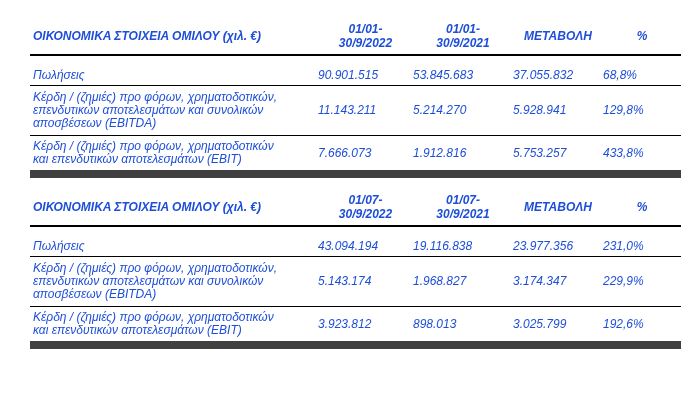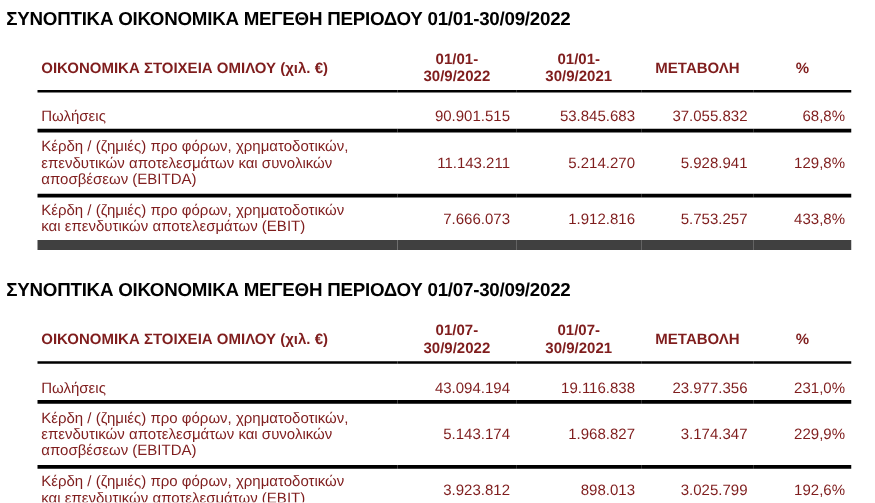--- a/index.html
+++ b/index.html
@@ -27,21 +27,22 @@
   }
   .section + .section .section-title {
     margin-top: 24px;
   }
   table.fin {
     border-collapse: collapse;
     table-layout: fixed;
     width: 651px;
     margin: 13px 0 0 25px;
     font-size: 12px;
-    color: #7f1d1d;
+    color: #1d4ed8;
+    font-style: italic;
   }
   col.c-label  { width: 288px; }
   col.c-cur    { width: 95px; }
   col.c-prior  { width: 100px; }
   col.c-change { width: 90px; }
   col.c-pct    { width: 78px; }
 
   thead th {
     font-weight: bold;
     font-size: 12px;
@@ -53,30 +54,29 @@
   thead th.label-col {
     text-align: left;
     padding-left: 3px;
   }
   thead th.num-col {
     white-space: pre-line;
   }
   tbody td {
     line-height: 13px;
     vertical-align: middle;
-    border-bottom: 3px solid #000000;
+    border-bottom: 1px solid #000000;
     padding: 4px 0;
   }
   tbody td.label {
     text-align: left;
     padding-left: 3px;
     white-space: pre-line;
   }
   tbody td.num {
-    text-align: right;
     padding-right: 5px;
     white-space: nowrap;
   }
   tbody tr.row-first td {
     padding-top: 13px;
     padding-bottom: 3px;
     vertical-align: bottom;
   }
   tbody tr.row-mid td {
     padding-top: 5px;
@@ -85,21 +85,20 @@
   tbody tr.row-last td {
     border-bottom: 8px solid #404040;
   }
 </style>
 </head>
 <body>
 
 <div class="page">
 
   <div class="section">
-    <h1 class="section-title">ΣΥΝΟΠΤΙΚΑ ΟΙΚΟΝΟΜΙΚΑ ΜΕΓΕΘΗ ΠΕΡΙΟΔΟΥ 01/01-30/09/2022</h1>
     <table class="fin">
       <colgroup>
         <col class="c-label">
           <col class="c-cur">
           <col class="c-prior">
           <col class="c-change">
           <col class="c-pct">
       </colgroup>
       <thead>
         <tr>
@@ -135,21 +134,20 @@
           <td class="num">7.666.073</td>
           <td class="num">1.912.816</td>
           <td class="num">5.753.257</td>
           <td class="num">433,8%</td>
         </tr>
       </tbody>
     </table>
   </div>
 
   <div class="section">
-    <h1 class="section-title">ΣΥΝΟΠΤΙΚΑ ΟΙΚΟΝΟΜΙΚΑ ΜΕΓΕΘΗ ΠΕΡΙΟΔΟΥ 01/07-30/09/2022</h1>
     <table class="fin">
       <colgroup>
         <col class="c-label">
           <col class="c-cur">
           <col class="c-prior">
           <col class="c-change">
           <col class="c-pct">
       </colgroup>
       <thead>
         <tr>

